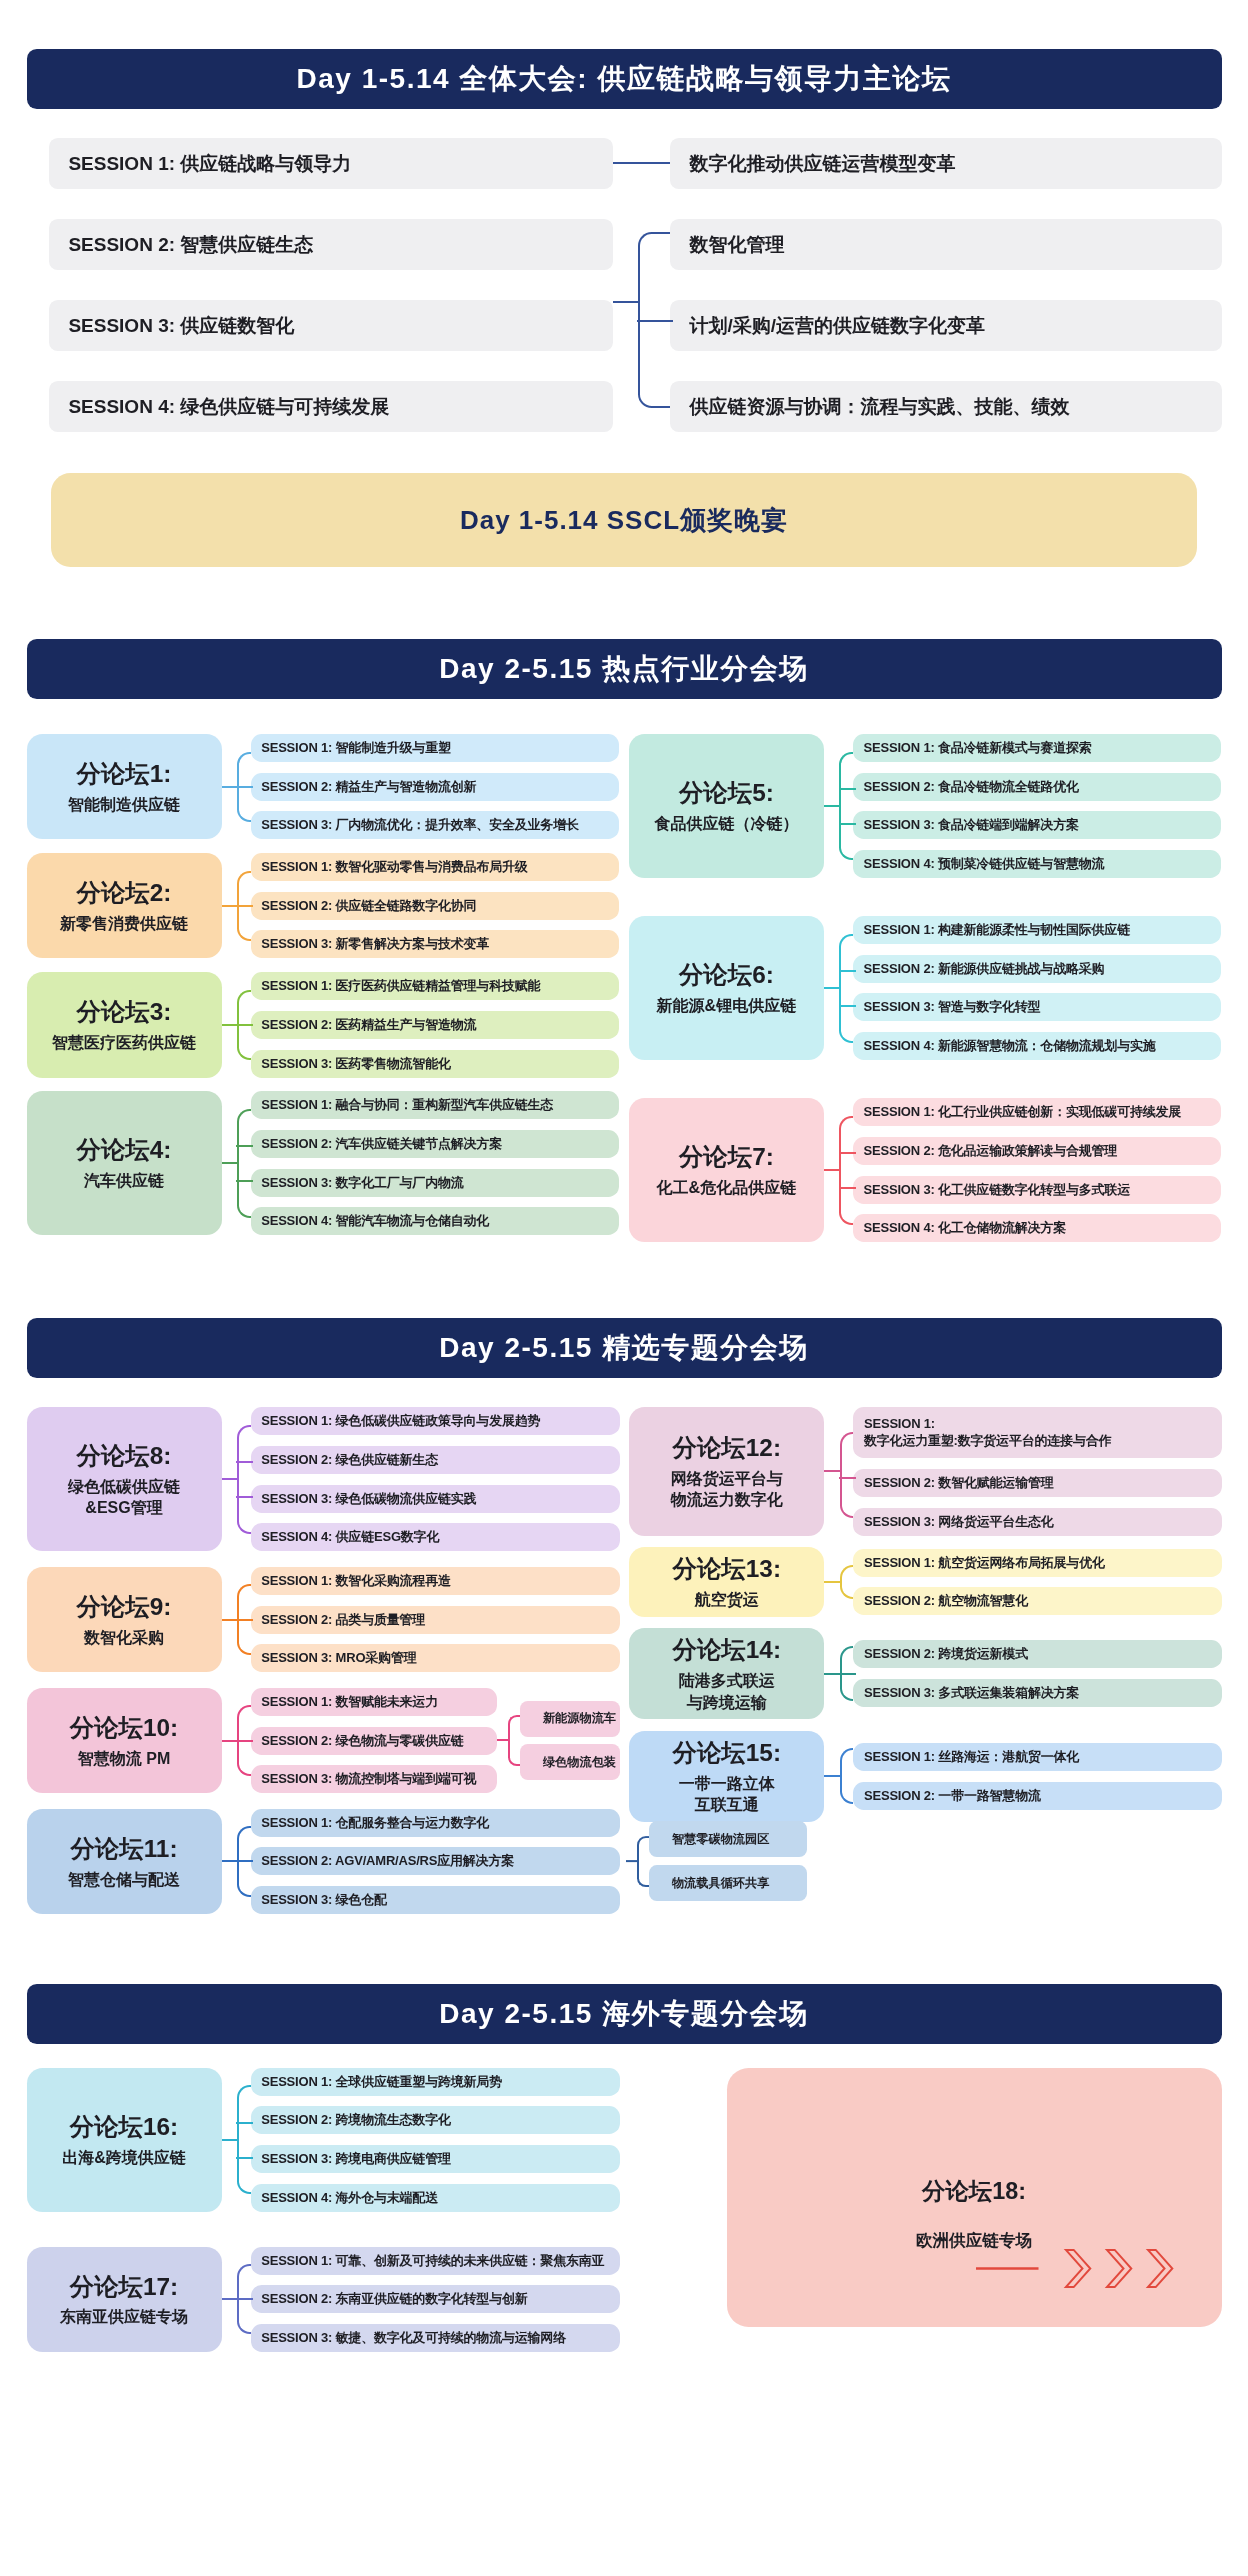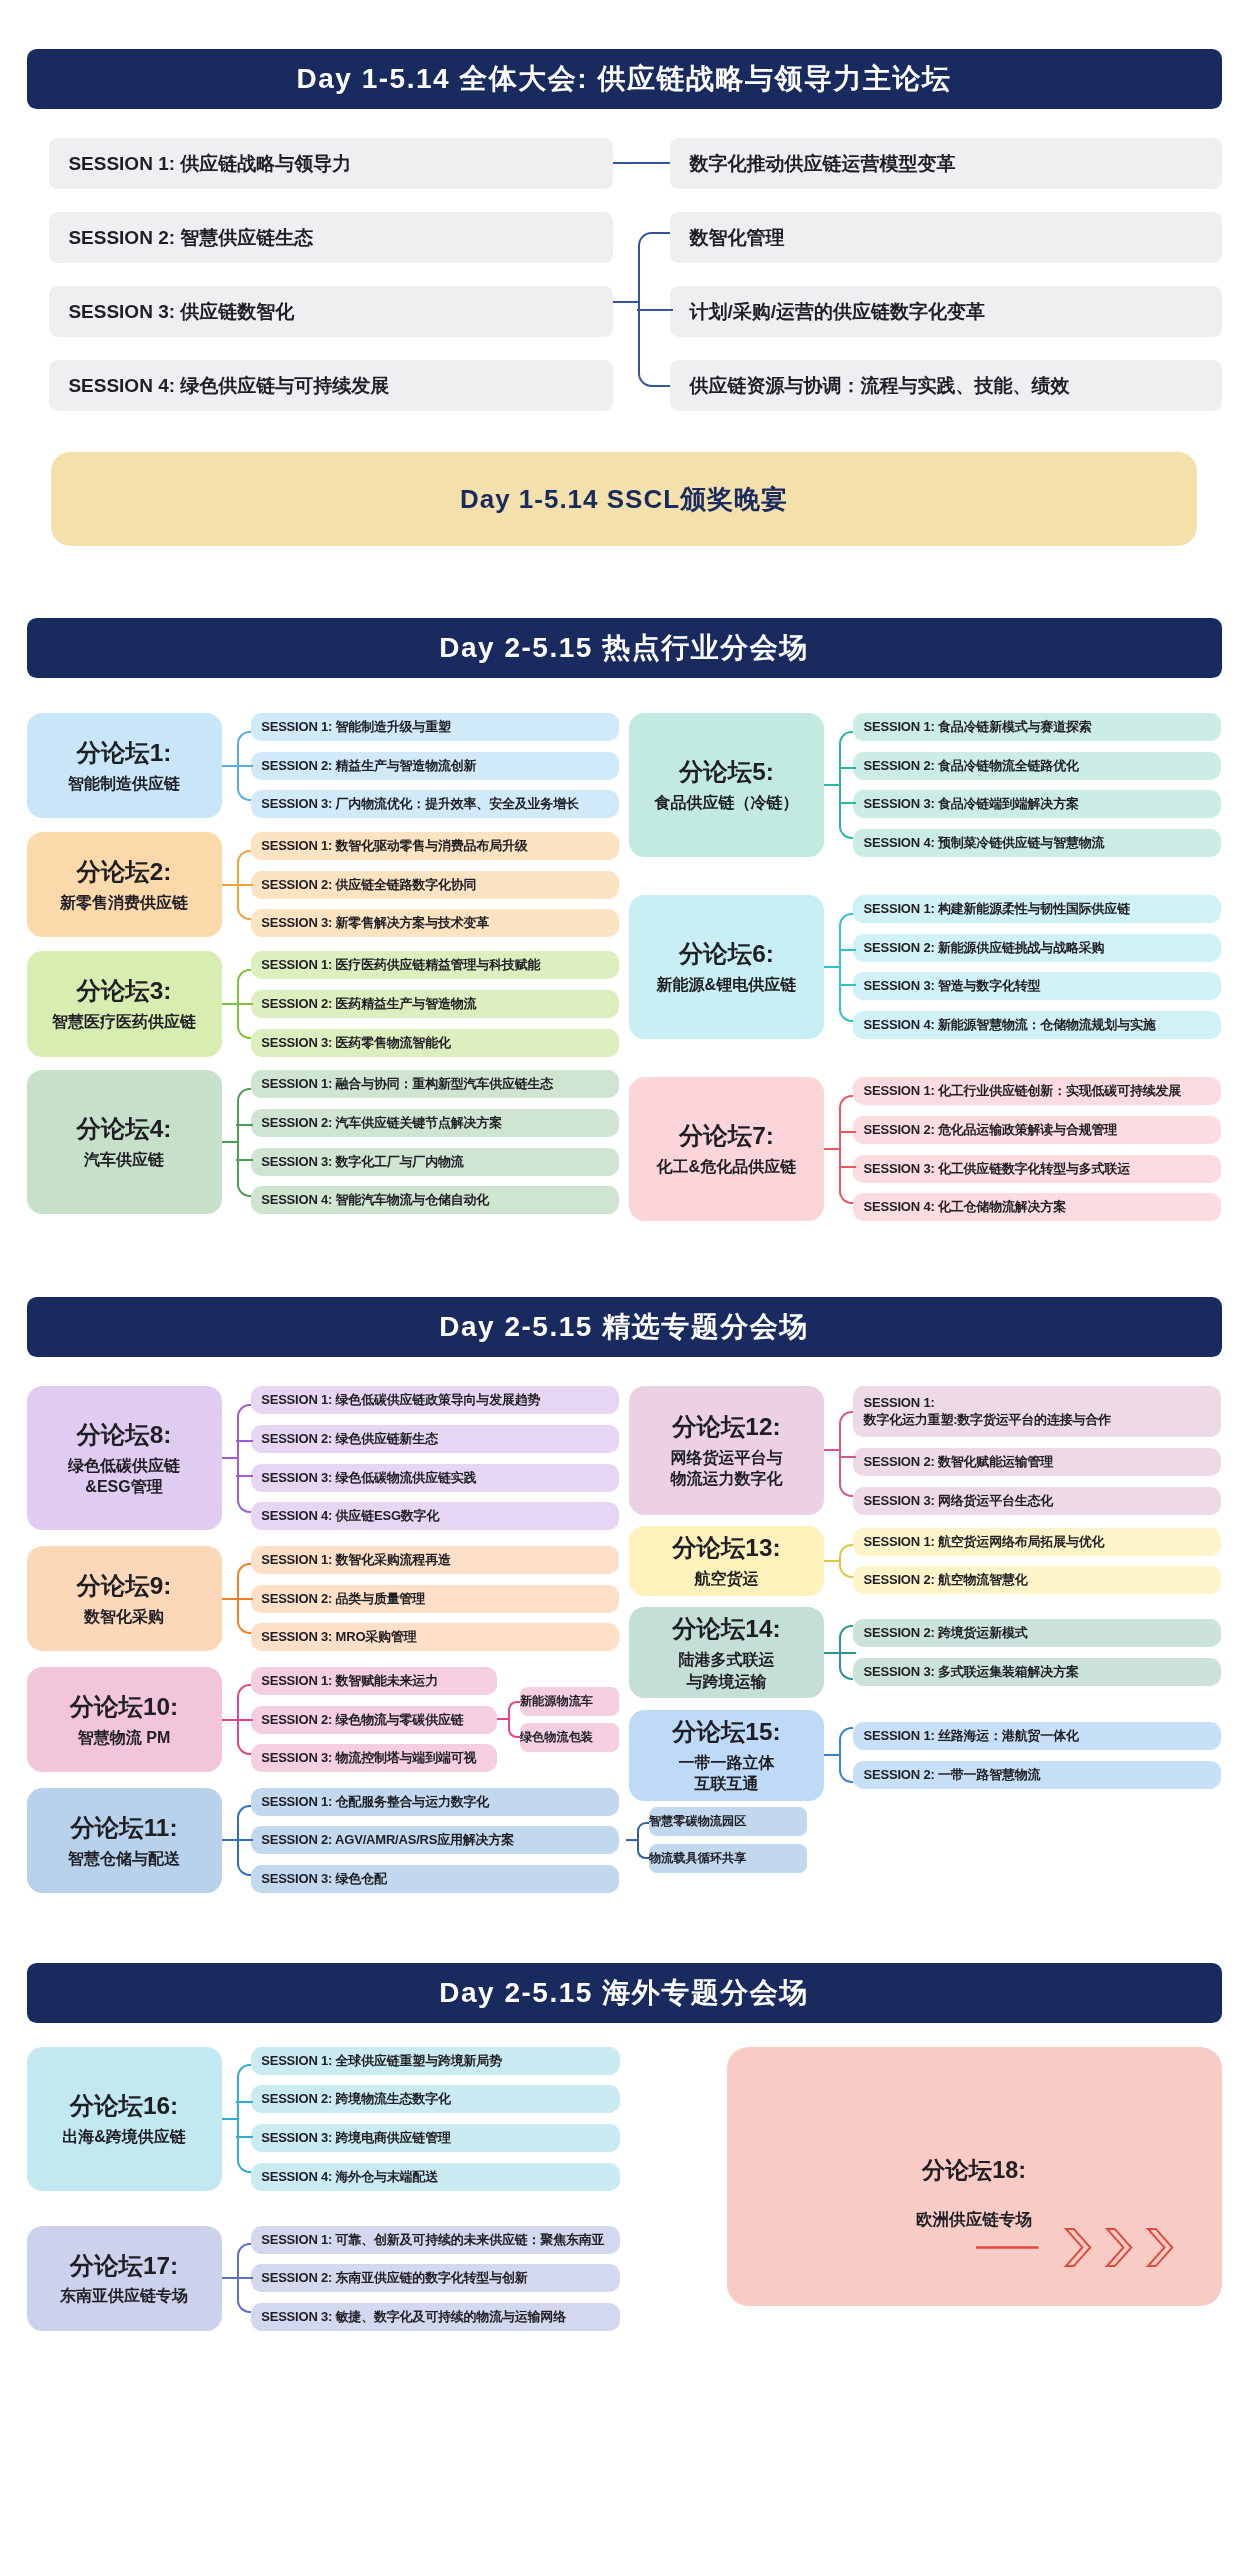--- a/index.html
+++ b/index.html
@@ -12,21 +12,21 @@
 
   
   .hdr{
     height:60px;background:#192a5e;border-radius:9.8px;
     display:flex;align-items:center;justify-content:center;
     color:#ffffff;font-size:28px;font-weight:800;letter-spacing:1.5px;
   }
 
   
   .d1{display:grid;grid-template-columns:564px 57px 552px;margin:29px 0 0 22.4px;}
-  .d1col{display:flex;flex-direction:column;gap:23px;}
+  .d1col{display:flex;flex-direction:column;gap:30px;}
   .d1box{
     height:51px;background:#efeff1;border-radius:8.8px;
     display:flex;align-items:center;padding:0 19.5px;
     font-size:19px;font-weight:700;white-space:nowrap;
   }
   .d1conn{position:relative;}
   .d1conn .l1{position:absolute;top:24.4px;left:0;right:0;border-top:2.4px solid #35549b;}
   .d1conn .feed{position:absolute;top:163px;left:0;width:25px;border-top:2.4px solid #35549b;}
   .d1conn .brk{
     position:absolute;left:25px;right:0;top:94px;bottom:24.4px;
@@ -81,22 +81,22 @@
   
   .subwrap{display:flex;align-items:center;flex:1;min-width:0;}
   .sconn{width:23.4px;flex:none;position:relative;align-self:stretch;}
   .sconn .sfeed{position:absolute;top:50%;margin-top:-1px;left:0;width:11.7px;border-top:2.4px solid var(--ln2);}
   .sconn .sbrk{
     position:absolute;left:11.7px;right:0;top:14.6px;bottom:14.6px;
     border:2.4px solid var(--ln2);border-right:none;border-radius:8.8px 0 0 8.8px;
   }
   .subcol{display:flex;flex-direction:column;gap:7.8px;flex:1;min-width:0;}
   .subbox{
-    height:29px;background:var(--sb);border-radius:7.8px;
-    display:flex;align-items:center;padding:0 0;
+    height:36px;background:var(--sb);border-radius:7.8px;
+    display:flex;align-items:center;padding:0 23px;
     font-size:12.2px;font-weight:700;white-space:nowrap;
   }
   .f11sub{position:absolute;left:599px;top:50%;transform:translateY(-50%);width:181px;display:flex;align-items:center;z-index:2;}
   .f11sub .subwrap{flex:1;}
 
   
   .f18{
     width:495px;height:259px;margin-left:auto;background:var(--lb);
     border-radius:21.5px;position:relative;display:flex;flex-direction:column;
     align-items:center;justify-content:center;padding-top:33px;box-sizing:border-box;

